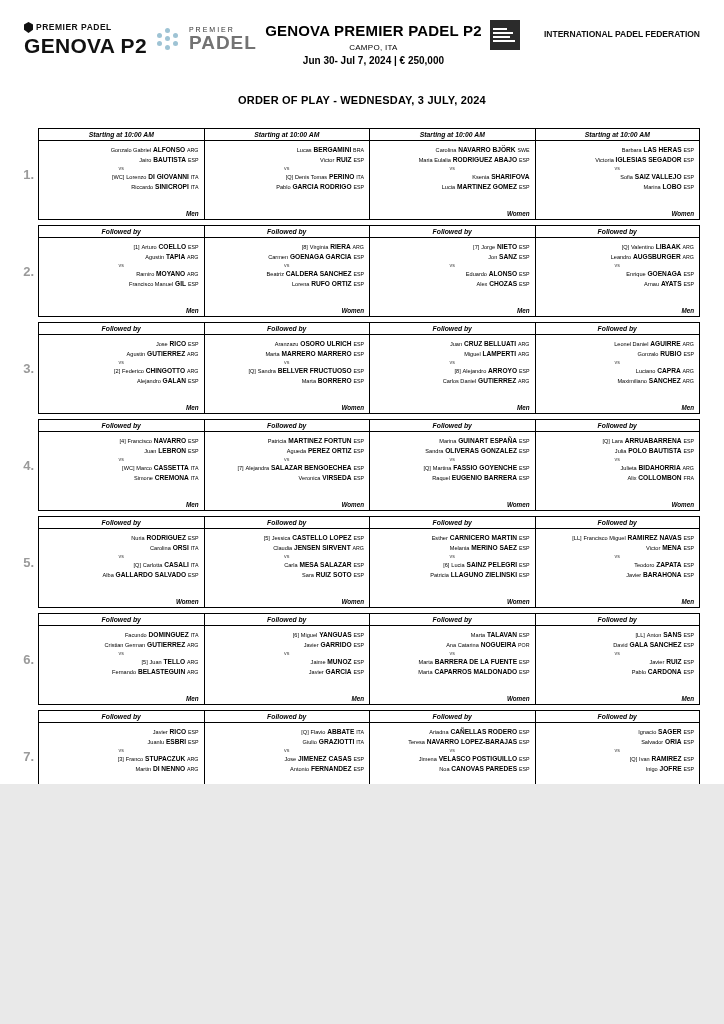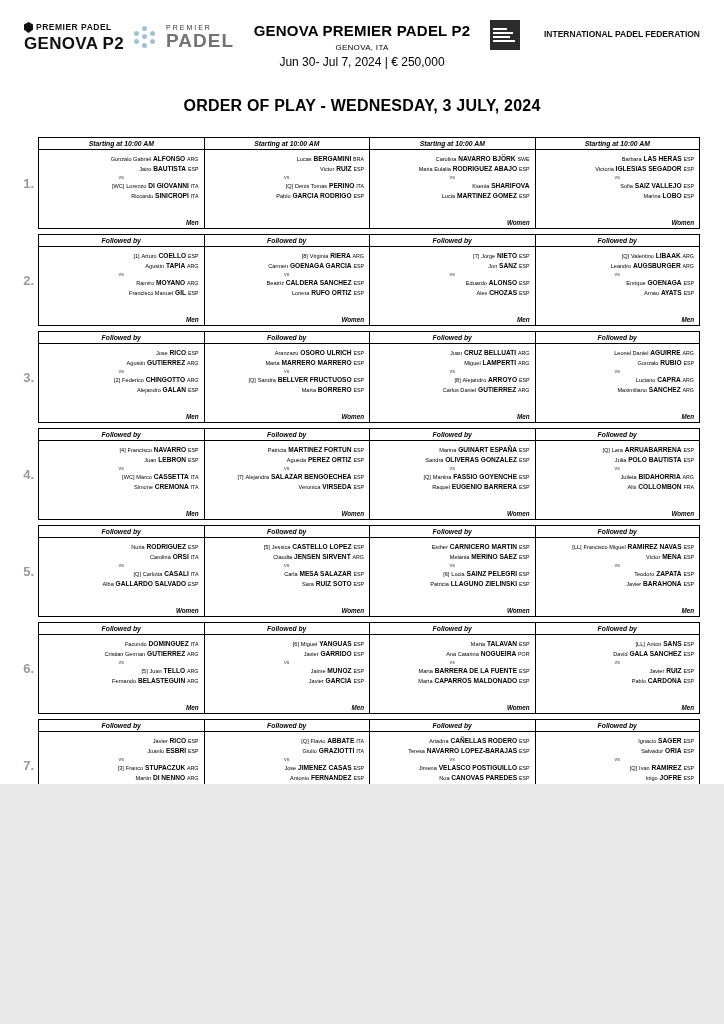--- a/index.html
+++ b/index.html
@@ -4,40 +4,40 @@
 <style>
   html,body{margin:0;padding:0;background:#e9e9e9;}
   body{font-family:"Liberation Sans",sans-serif;}
   .page{width:724px;height:784px;background:#ffffff;position:relative;overflow:hidden;}
   .sheet{padding:18px 24px 0 24px;}
   
   .hdr{display:flex;align-items:flex-start;justify-content:space-between;}
   .logo-left{display:flex;align-items:center;gap:10px;padding-top:4px;}
   .pp-block{color:#111;line-height:1;}
   .pp-top{font-size:8.5px;font-weight:bold;letter-spacing:.5px;display:flex;align-items:center;gap:3px;}
-  .pp-bot{font-size:17px;font-weight:bold;letter-spacing:.3px;margin-top:2px;}
+  .pp-bot{font-size:21px;font-weight:bold;letter-spacing:.3px;margin-top:2px;}
   .shield{width:9px;height:11px;background:#111;clip-path:polygon(50% 0,100% 22%,100% 70%,50% 100%,0 70%,0 22%);display:inline-block;}
   .dotlogo{width:22px;height:22px;position:relative;}
   .dotlogo i{position:absolute;width:5px;height:5px;background:#9ec3d4;border-radius:50%;}
   .pad-block{line-height:1;}
   .pad-sm{font-size:7px;letter-spacing:2px;color:#333;}
   .pad-lg{font-size:19px;font-weight:bold;letter-spacing:1px;color:#737373;}
   .title-block{text-align:center;flex:1;padding-top:4px;}
   .t1{font-size:15px;font-weight:bold;letter-spacing:.2px;}
   .t2{font-size:8px;margin-top:4px;letter-spacing:.3px;}
-  .t3{font-size:12px;margin-top:3px;}
+  .t3{font-size:10px;margin-top:3px;font-weight:bold;}
   .ipf{display:flex;align-items:center;gap:24px;padding-top:2px;}
   .ipf-mark{width:30px;height:30px;background:#2b2b2b;display:flex;flex-direction:column;justify-content:center;gap:2px;padding:3px;box-sizing:border-box;}
   .ipf-mark span{display:block;height:2px;background:#fff;}
   .ipf-mark span:nth-child(1){width:60%}
   .ipf-mark span:nth-child(2){width:85%}
   .ipf-mark span:nth-child(3){width:70%}
   .ipf-mark span:nth-child(4){width:90%}
   .ipf-txt{font-size:8.5px;font-weight:bold;line-height:1.15;color:#111;}
-  .oop{text-align:center;font-size:16px;font-weight:bold;margin:28px 0 22px;letter-spacing:.2px;}
+  .oop{text-align:center;font-size:11px;font-weight:bold;margin:28px 0 22px;letter-spacing:.2px;}
   
   .courts{display:grid;grid-template-columns:14px 1fr 1fr 1fr 1fr;column-gap:0;}
   .court-head{text-align:center;font-size:7.5px;font-weight:bold;letter-spacing:.6px;padding-bottom:4px;}
   .rownum{font-size:13px;font-weight:bold;color:#9a9a9a;display:flex;align-items:center;justify-content:flex-end;padding-right:4px;}
   .cell{border:1px solid #000;border-right:none;box-sizing:border-box;padding:0;}
   .cell.last{border-right:1px solid #000;}
   .rowgap{height:5px;grid-column:1/6;}
   .startbar{text-align:center;font-size:6.8px;font-weight:bold;font-style:italic;border-bottom:1px solid #000;padding:2px 0 2px;}
   .match{padding:4px 5px 2px 5px;min-height:62px;position:relative;}
   .pl{font-size:6.6px;line-height:1.5;text-align:right;white-space:nowrap;}
@@ -83,21 +83,21 @@
             <i style="left:8px;top:17px"></i>
       </div>
       <div class="pad-block">
         <div class="pad-sm">PREMIER</div>
         <div class="pad-lg">PADEL</div>
       </div>
     </div>
 
     <div class="title-block">
       <div class="t1">GENOVA PREMIER PADEL P2</div>
-      <div class="t2">GENOVA, ITA</div>
+      <div class="t2">CAMPO, ITA</div>
       <div class="t3">Jun 30- Jul 7, 2024  |  € 250,000</div>
     </div>
 
     <div class="ipf">
       <div class="ipf-mark">
             <span></span>
             <span></span>
             <span></span>
             <span></span>
           </div>

